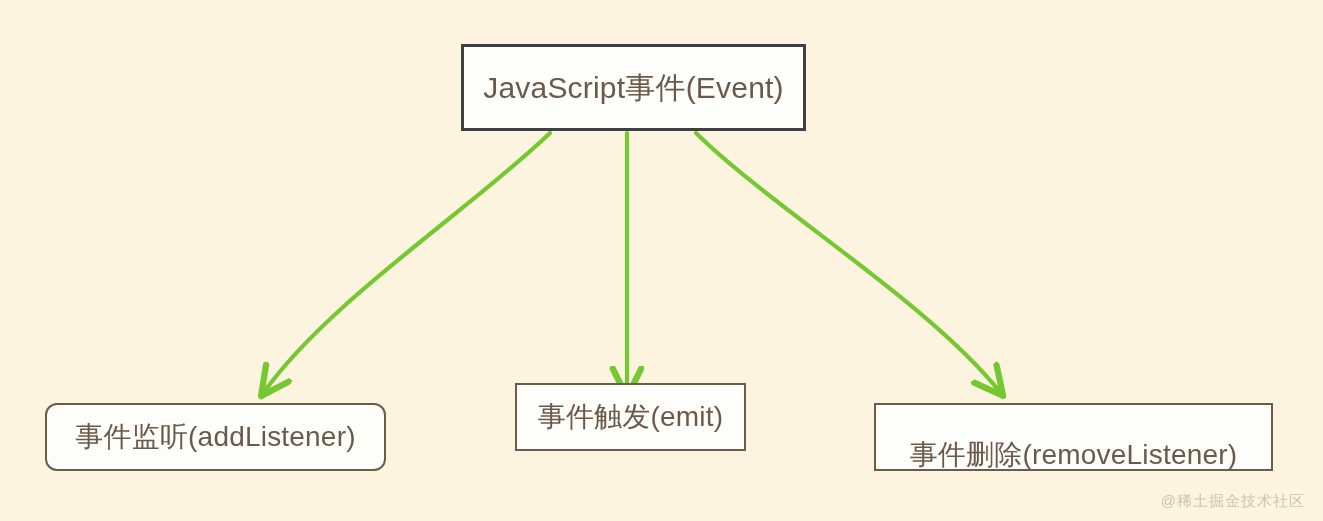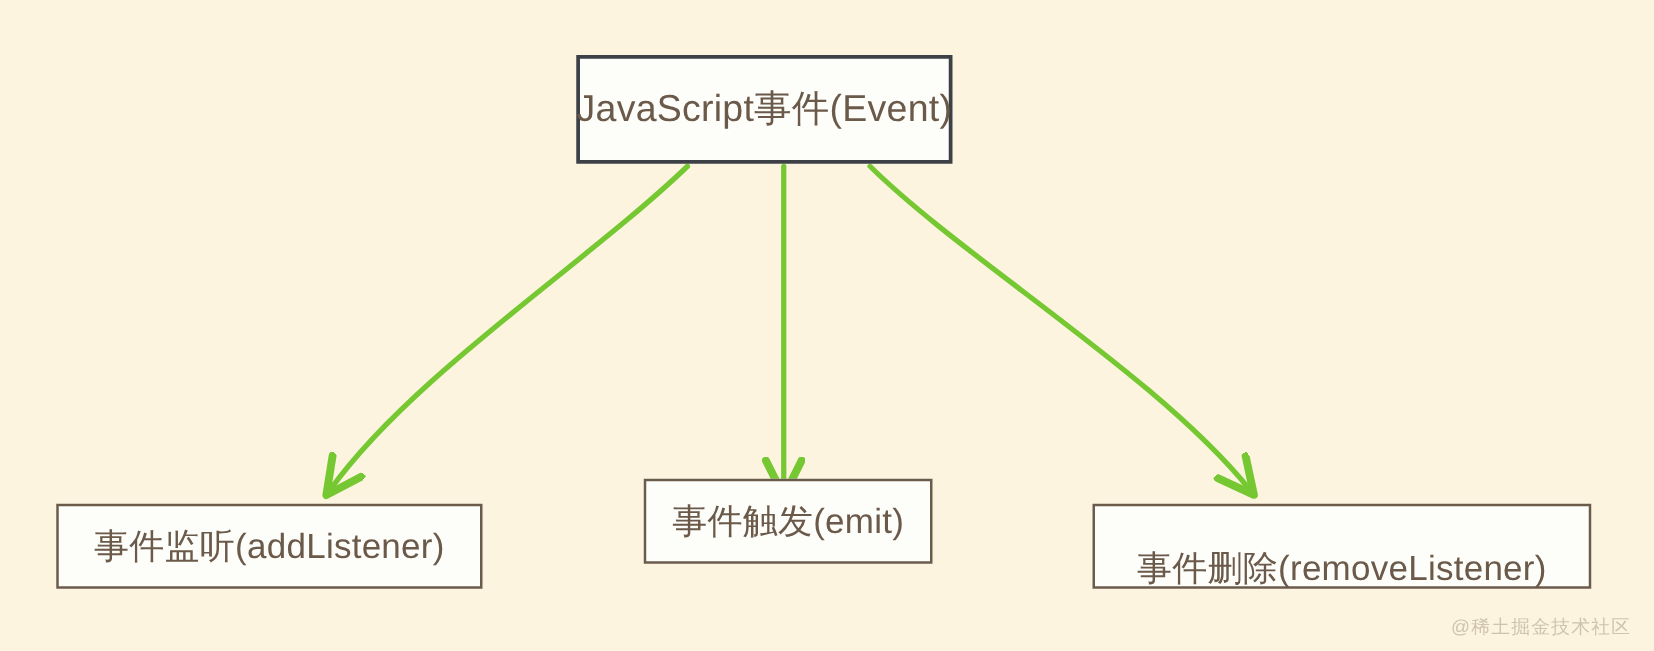--- a/index.html
+++ b/index.html
@@ -33,34 +33,35 @@
     align-items: center;
     justify-content: center;
     background: #fdfdfa;
     color: #6b5a4a;
     white-space: nowrap;
     z-index: 2;
   }
   .node-root {
     left: 461px;
     top: 44px;
-    width: 301px;
+    width: 345px;
     height: 87px;
     border: 3px solid #3d4044;
     font-size: 30px;
   }
   .node-leaf {
     border: 2px solid #6b5b4b;
     font-size: 28px;
     height: 68px;
   }
   .node-leaf-1 {
     left: 45px;
     top: 403px;
     width: 341px;
+    border-radius: 12px;
   }
   .node-leaf-2 {
     left: 515px;
     top: 383px;
     width: 231px;
   }
   .node-leaf-3 {
     left: 874px;
     top: 403px;
     width: 399px;

